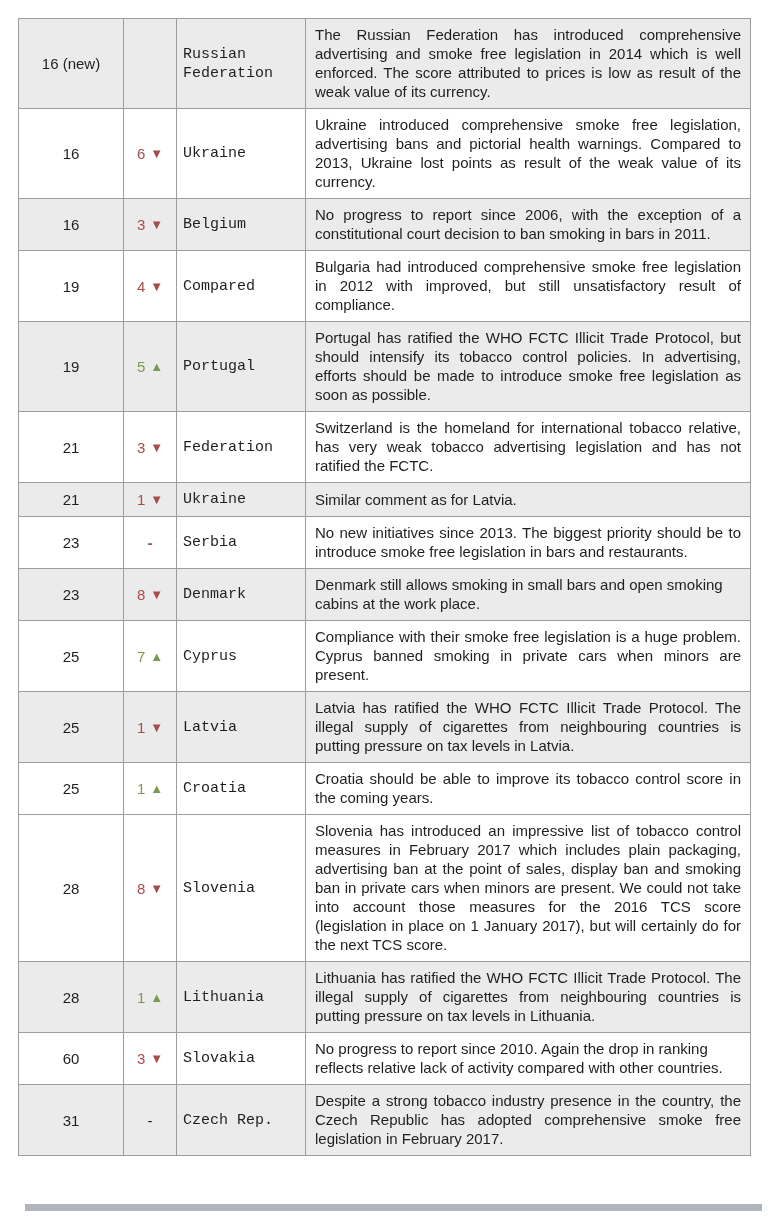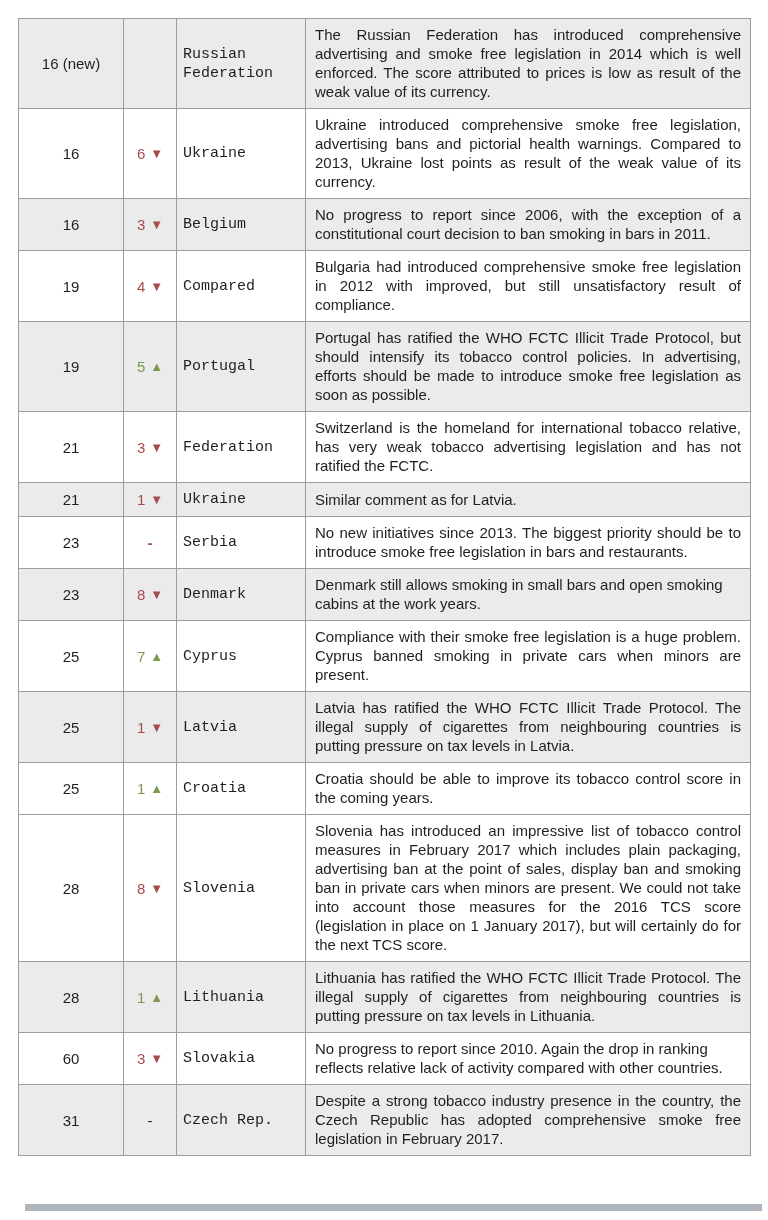--- a/index.html
+++ b/index.html
@@ -202,21 +202,21 @@
     <div class="cell rank">
       <span>23</span>
     </div>
     <div class="cell change down">
       <span class="chg-num">8</span><span class="chg-arrow">▼</span>
     </div>
     <div class="cell country">
       <span>Denmark</span>
     </div>
     <div class="cell comment">
-      <span>Denmark still allows smoking in small bars and open smoking cabins at the work years.</span>
+      <span>Denmark still allows smoking in small bars and open smoking cabins at the work place.</span>
     </div>
   </div>
     <div class="row">
     <div class="cell rank">
       <span>25</span>
     </div>
     <div class="cell change up">
       <span class="chg-num">7</span><span class="chg-arrow">▲</span>
     </div>
     <div class="cell country">

